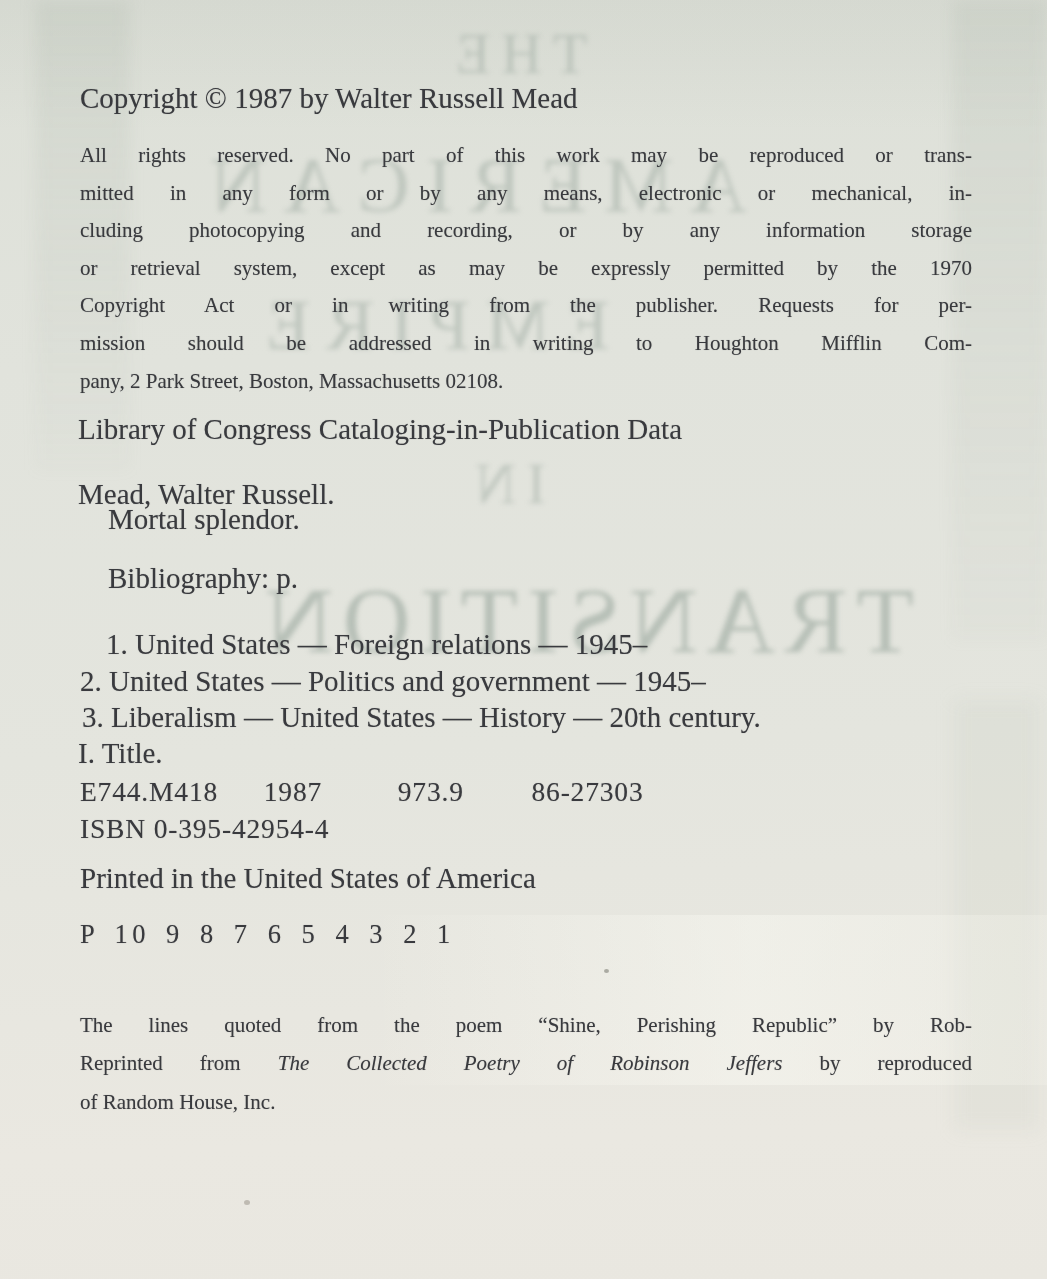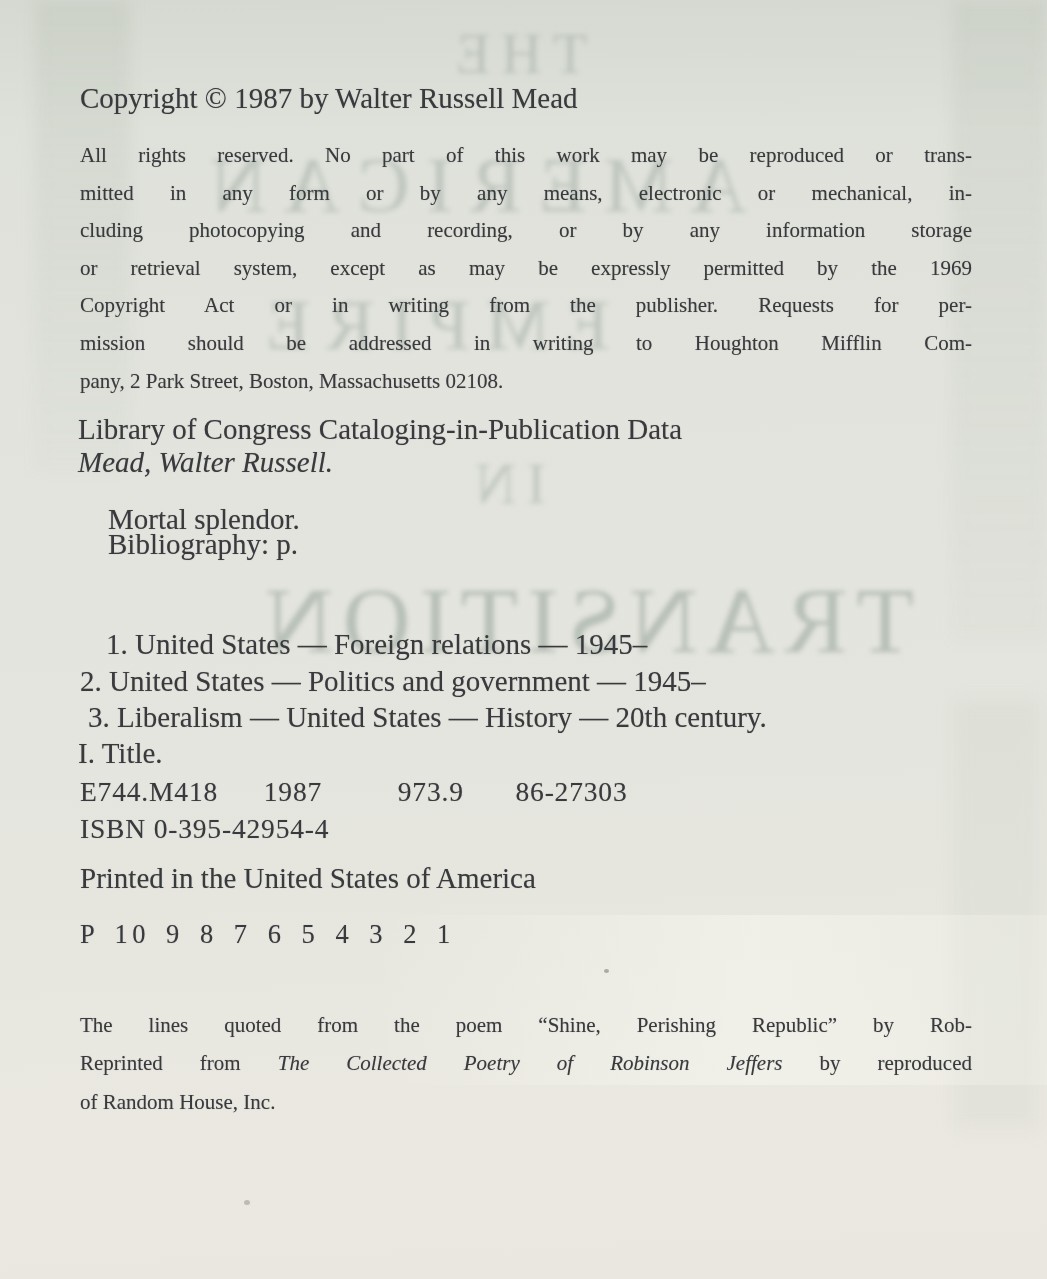--- a/index.html
+++ b/index.html
@@ -40,21 +40,21 @@
   .pillar-left  { left:35px;  top:0;     width:95px; height:470px; background:linear-gradient(180deg,rgba(172,182,170,0.22),rgba(172,182,170,0.04)); filter:blur(7px); }
   .pillar-right { right:0;    top:0;     width:95px; height:640px; background:linear-gradient(180deg,rgba(172,182,170,0.20),rgba(172,182,170,0.05)); filter:blur(7px); }
   .pillar-right2{ right:8px;  top:700px; width:85px; height:430px; background:rgba(178,186,175,0.12); filter:blur(9px); }
   .shade-top  { position:absolute; left:0; right:0; top:0; height:130px; background:linear-gradient(180deg,rgba(158,166,156,0.12),rgba(158,166,156,0)); }
   .shade-band { position:absolute; left:0; right:0; top:915px; height:170px; background:linear-gradient(90deg,rgba(250,250,243,0) 35%,rgba(250,250,243,0.45) 72%,rgba(246,246,238,0.25) 100%); }
 
   
   .catalog span { display:inline-block; }
   .catalog .g1 { margin-left:38px; }
   .catalog .g2 { margin-left:68px; }
-  .catalog .g3 { margin-left:44px;text-align:center; }
+  .catalog .g3 { margin-left:60px;text-align:center; }
   .smallline { font-size:27.5px; letter-spacing:0.03em; }
   .pkey { font-size:26.5px; letter-spacing:4.5px; word-spacing:5px; }
 
   .speck { position:absolute; border-radius:50%; }
   .speck1 { left:604px; top:969px;  width:5px; height:4px; background:#8e8e86; opacity:0.7; }
   .speck2 { left:244px; top:1200px; width:6px; height:5px; background:#9a968c; opacity:0.55; }
 </style>
 </head>
 <body>
 
@@ -71,40 +71,40 @@
   <div class="ghost ghost-empire">EMPIRE</div>
   <div class="ghost ghost-in">IN</div>
   <div class="ghost ghost-transition">TRANSITION</div>
 
   <div class="block soft" style="left:80px; top:80px;">Copyright © 1987 by Walter Russell Mead</div>
 
   <div class="para soft" style="left:80px; top:137px;">
     <div class="jl">All rights reserved. No part of this work may be reproduced or trans-</div>
     <div class="jl">mitted in any form or by any means, electronic or mechanical, in-</div>
     <div class="jl">cluding photocopying and recording, or by any information storage</div>
-    <div class="jl">or retrieval system, except as may be expressly permitted by the 1969</div>
+    <div class="jl">or retrieval system, except as may be expressly permitted by the 1970</div>
     <div class="jl">Copyright Act or in writing from the publisher. Requests for per-</div>
     <div class="jl">mission should be addressed in writing to Houghton Mifflin Com-</div>
     <div>pany, 2 Park Street, Boston, Massachusetts 02108.</div>
   </div>
 
   <div class="block soft" style="left:78px; top:411px;">Library of Congress Cataloging-in-Publication Data</div>
 
-  <div class="block soft" style="left:78px; top:444px;font-style:italic;">Mead, Walter Russell.</div>
+  <div class="block soft" style="left:78px; top:476px;">Mead, Walter Russell.</div>
 
   <div class="block soft" style="left:108px; top:501px;">Mortal splendor.</div>
 
-  <div class="block soft" style="left:108px; top:526px;">Bibliography: p.</div>
+  <div class="block soft" style="left:108px; top:560px;">Bibliography: p.</div>
 
 
   <div class="block soft" style="left:106px; top:626px;">1. United States — Foreign relations — 1945–</div>
 
   <div class="block soft" style="left:80px; top:663px;">2. United States — Politics and government — 1945–</div>
 
-  <div class="block soft" style="left:88px; top:699px;">3. Liberalism — United States — History — 20th century.</div>
+  <div class="block soft" style="left:82px; top:699px;">3. Liberalism — United States — History — 20th century.</div>
 
   <div class="block soft" style="left:78px; top:735px;">I. Title.</div>
 
   <div class="block soft catalog smallline" style="left:80px; top:773px;">
     <span>E744.M418</span>
     <span class="g1">1987</span>
     <span class="g2">973.9</span>
     <span class="g3">86-27303</span>
   </div>
 

